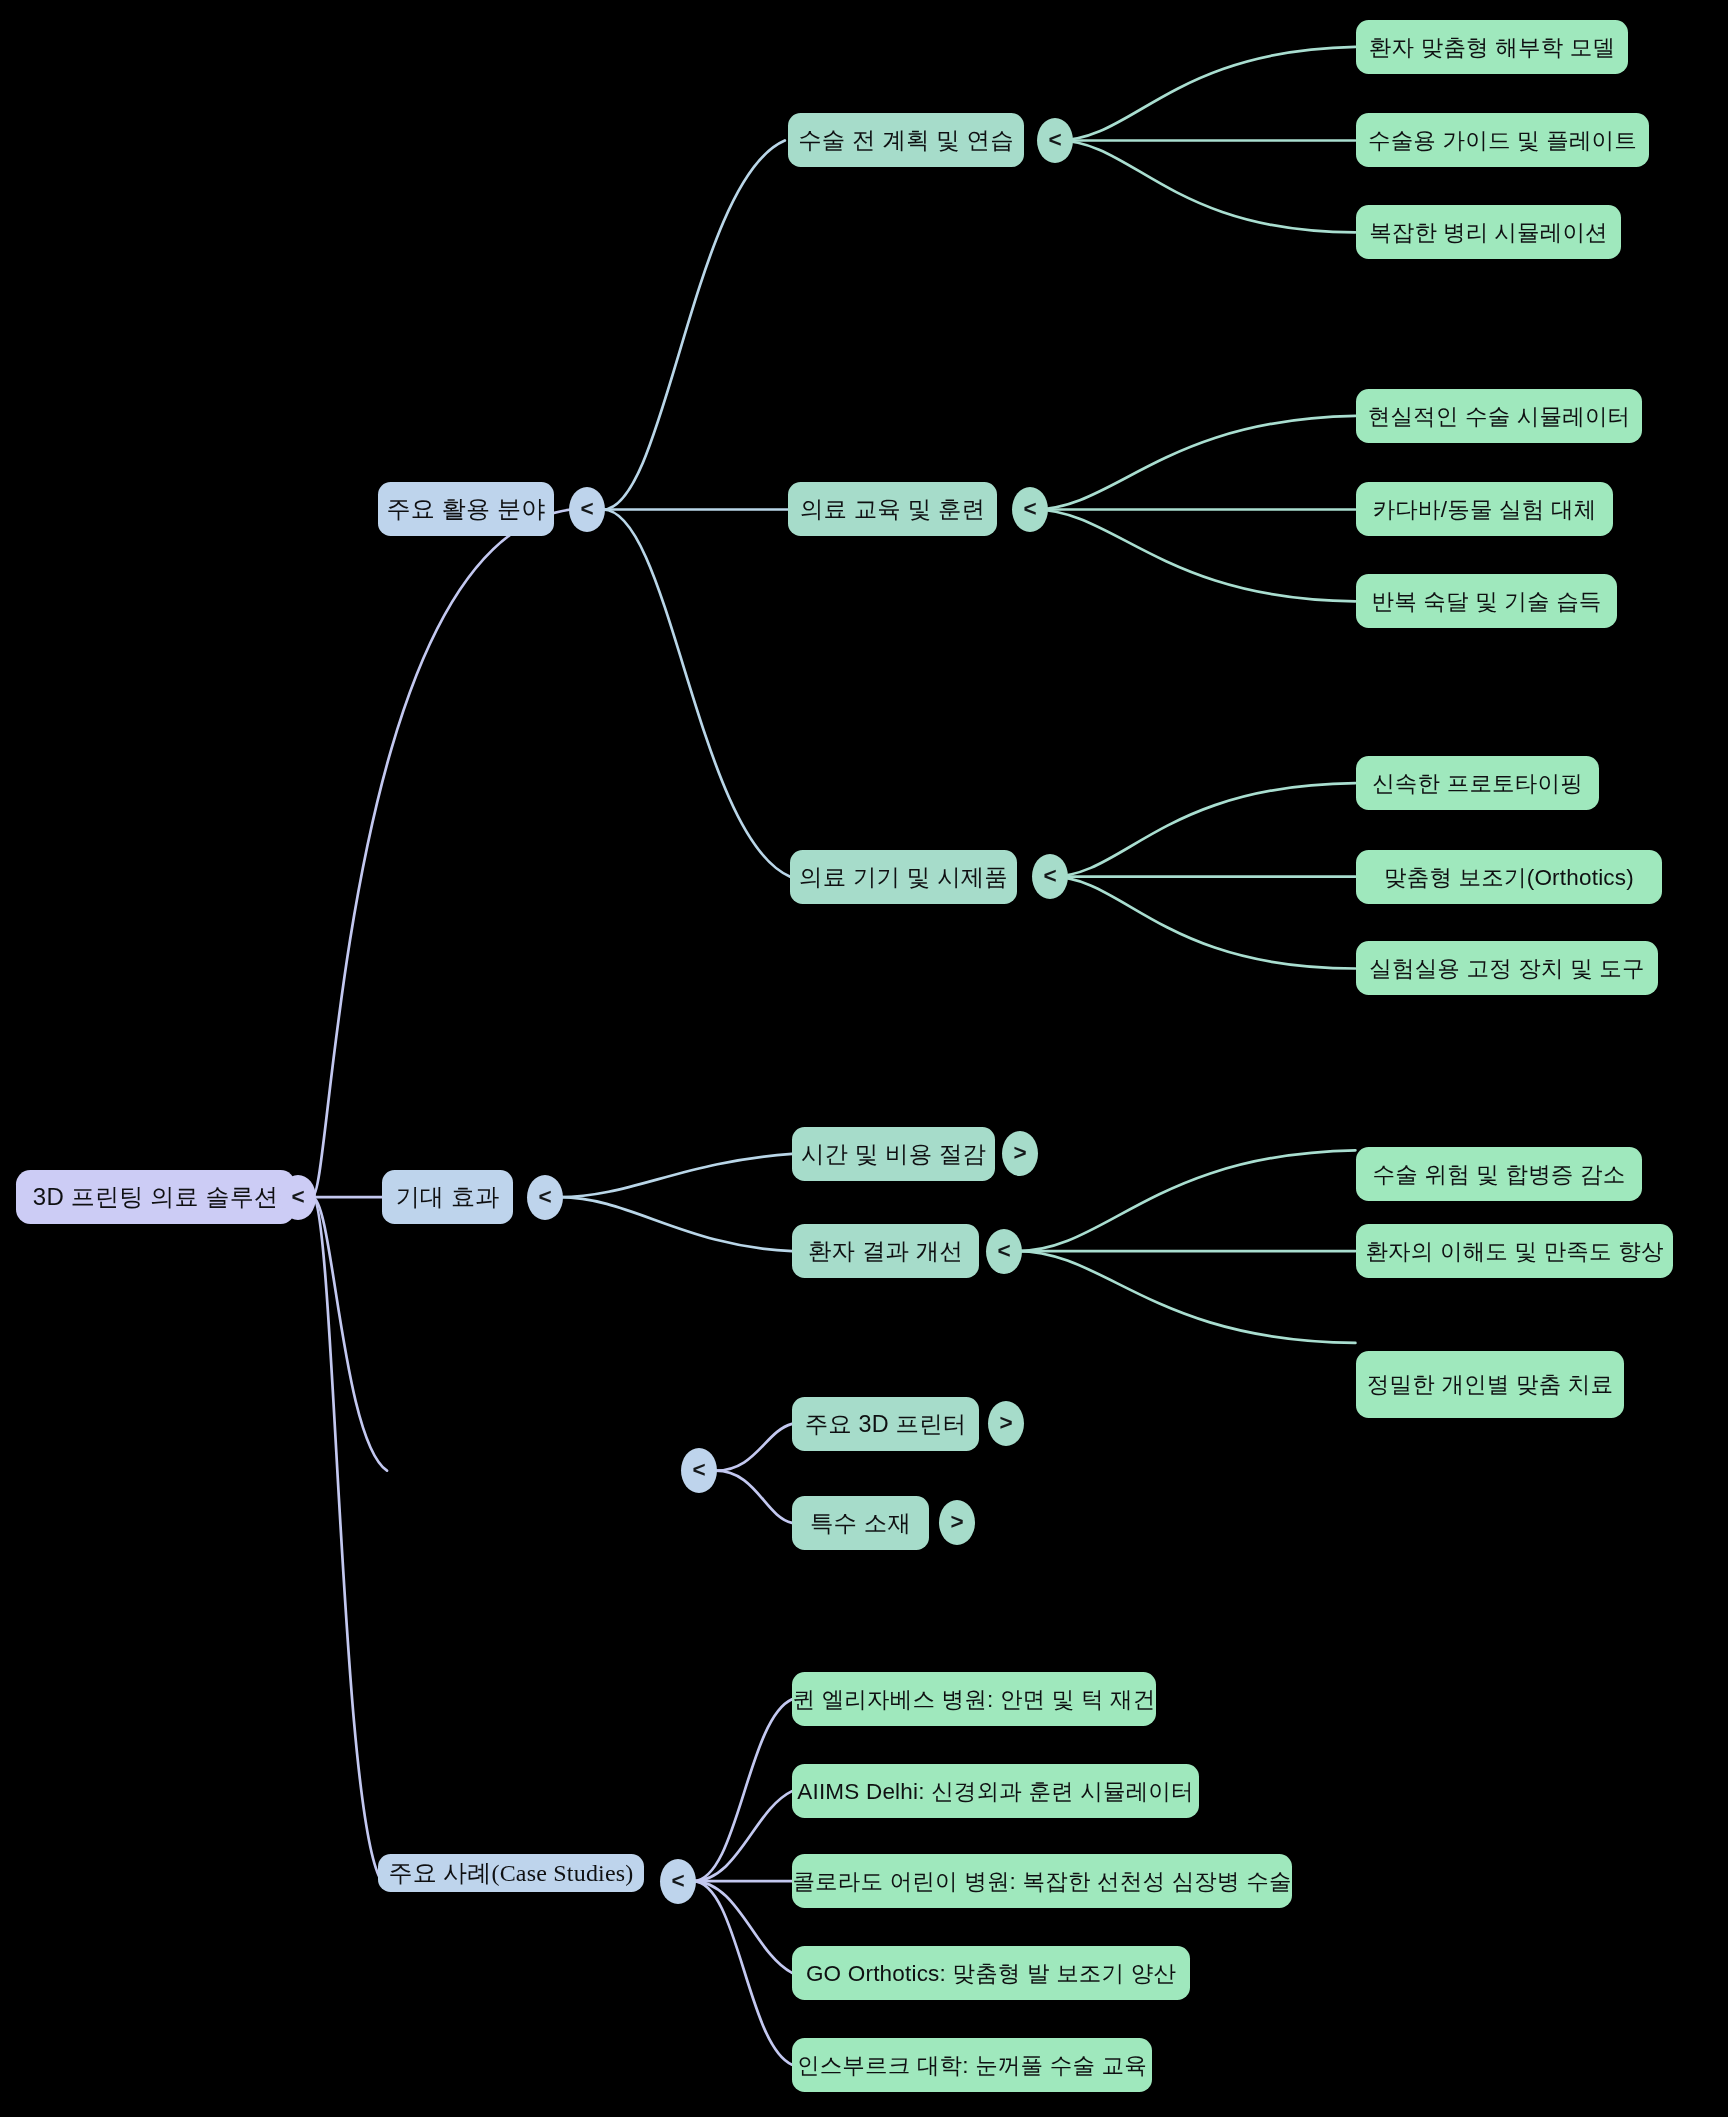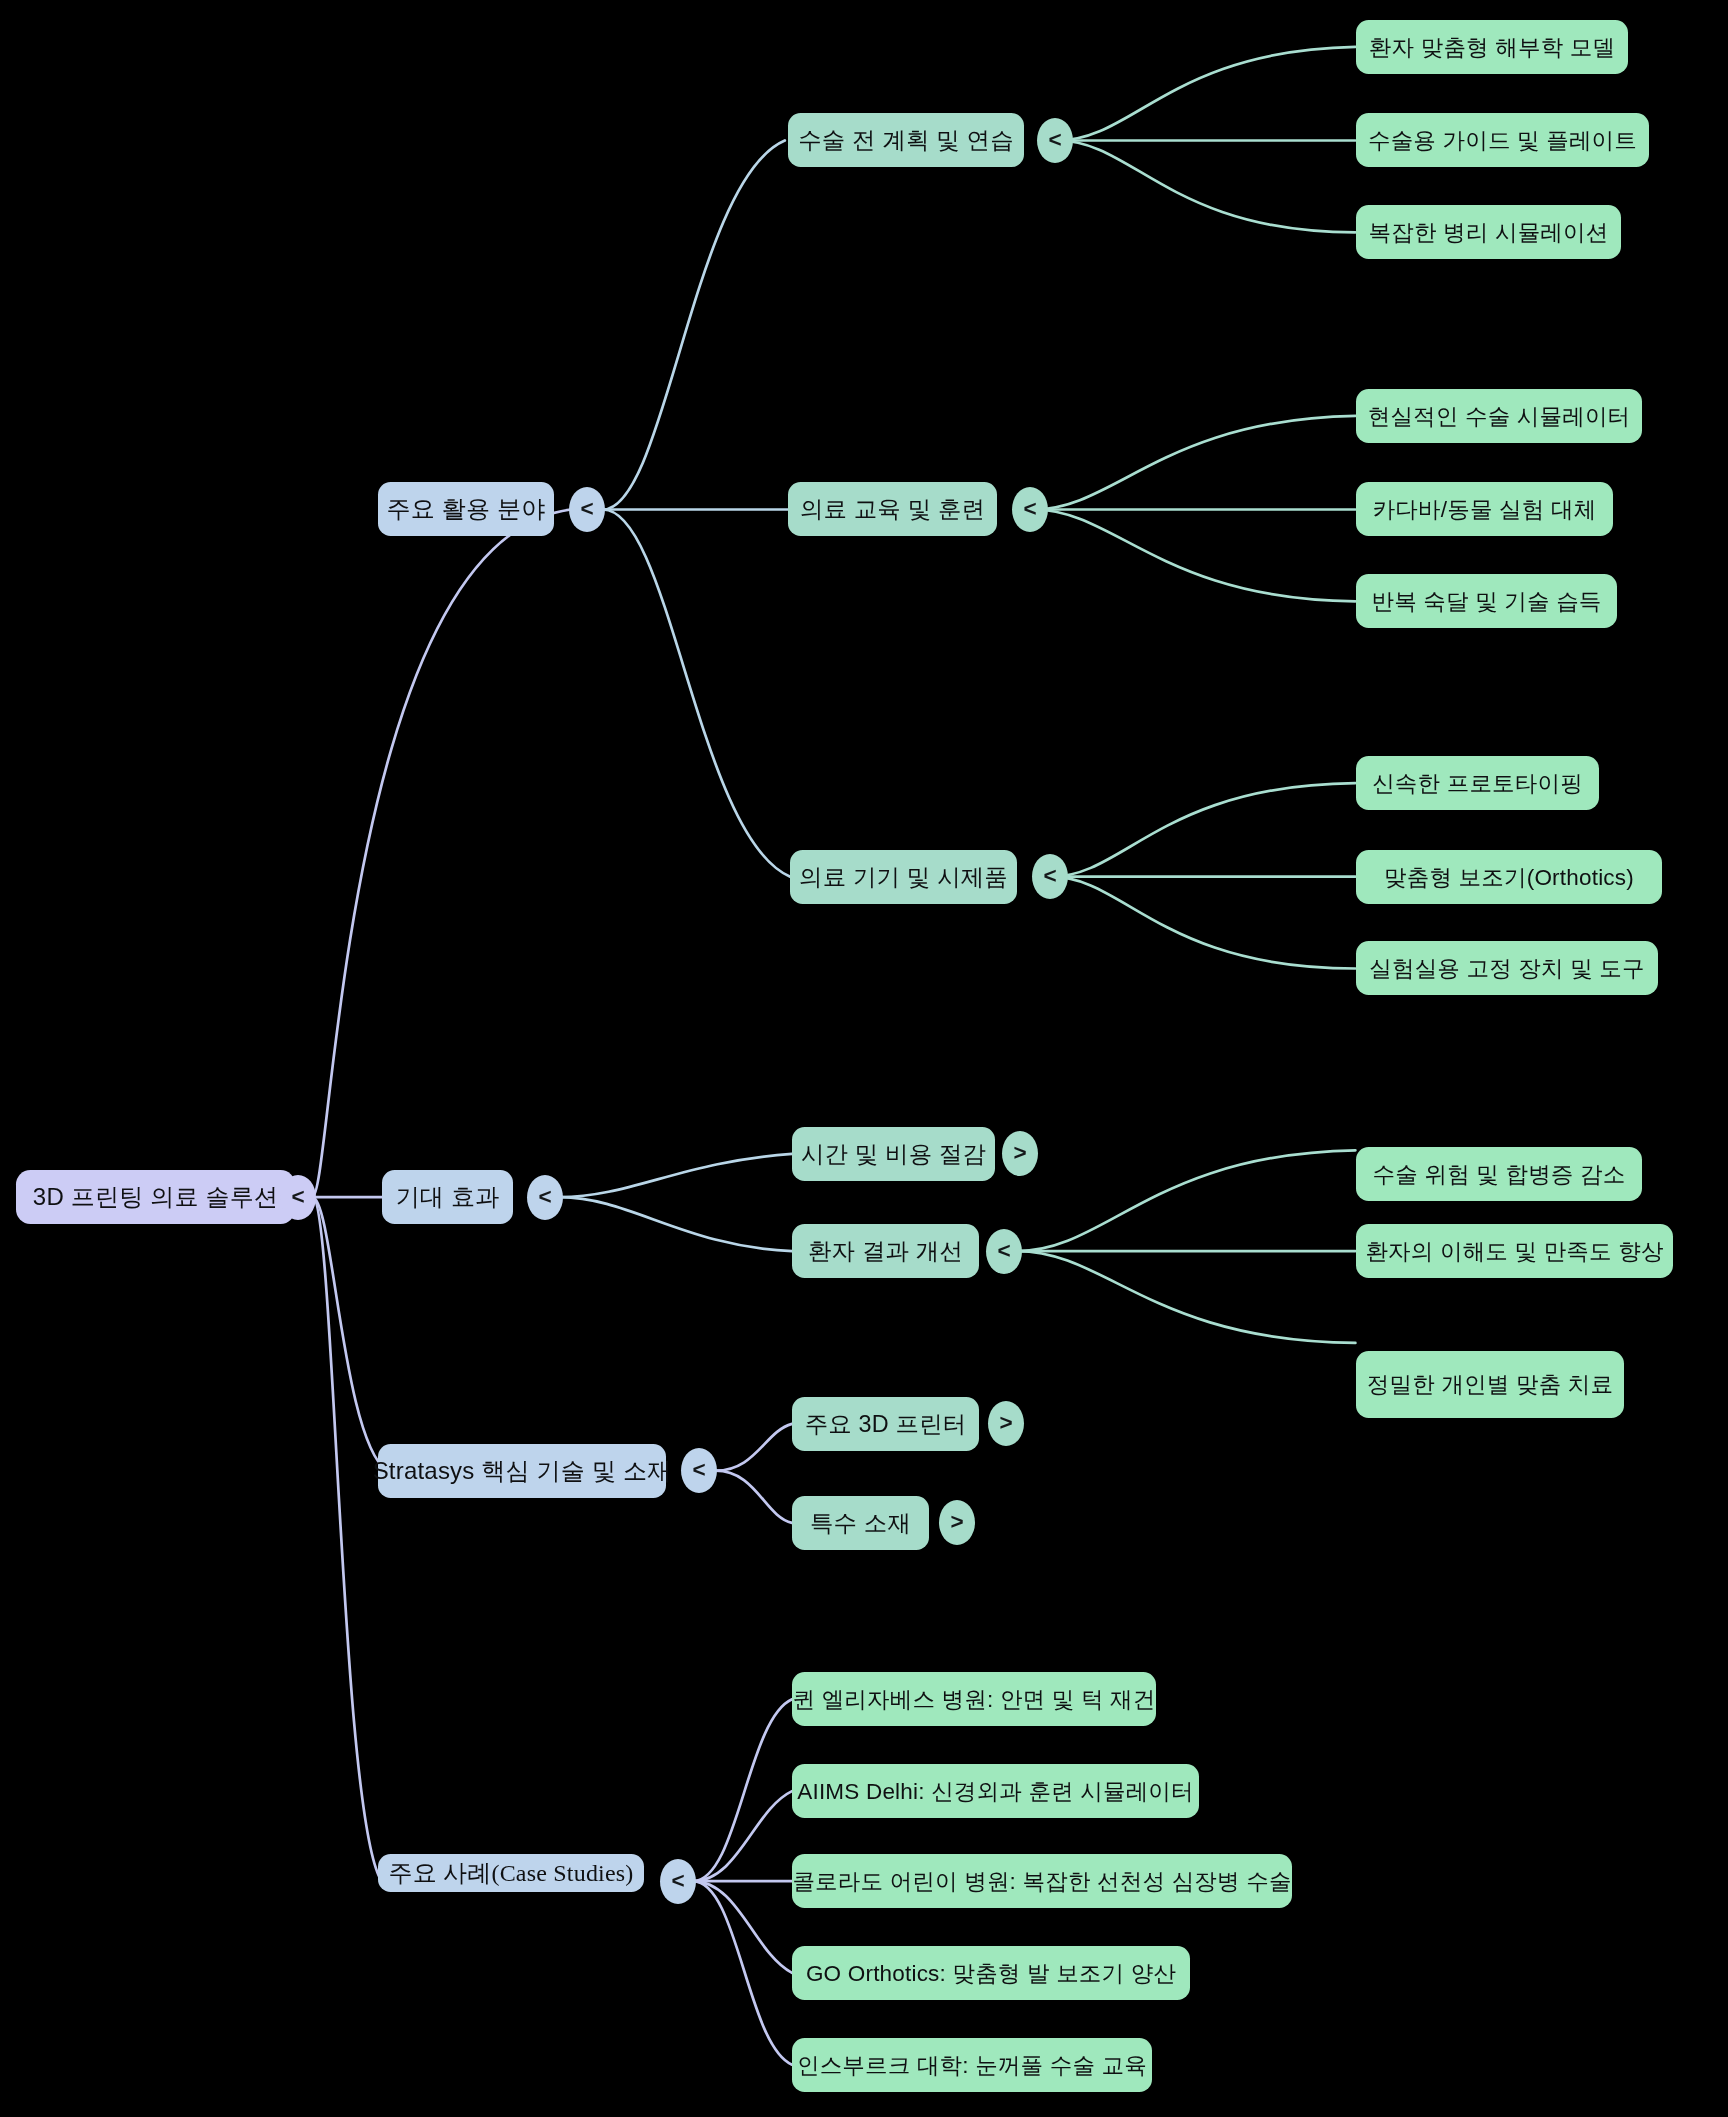--- a/index.html
+++ b/index.html
@@ -131,23 +131,20 @@
       <span>&lt;</span>
     </div>
 
   <div class="node lvl1" style="left:382px;top:1170px;width:131px;height:54px;">
     <span>기대 효과</span>
   </div>
   <div class="marker m-blue" style="left:527px;top:1175px;">
       <span>&lt;</span>
     </div>
 
-  <div class="node lvl1" style="left:378px;top:1444px;width:288px;height:54px;">
-    <span>Stratasys 핵심 기술 및 소재</span>
-  </div>
   <div class="marker m-blue" style="left:681px;top:1448px;">
       <span>&lt;</span>
     </div>
 
   <div class="node lvl1" style="left:378px;top:1854px;width:266px;height:38px;font-family:Liberation Serif, serif;">
     <span>주요 사례(Case Studies)</span>
   </div>
   <div class="marker m-blue" style="left:660px;top:1859px;">
       <span>&lt;</span>
     </div>
@@ -200,21 +197,21 @@
   <div class="marker m-teal" style="left:939px;top:1500px;">
       <span>&gt;</span>
     </div>
 
   <div class="node leaf" style="left:1356px;top:20px;width:272px;height:54px;">
     <span>환자 맞춤형 해부학 모델</span>
   </div>
   <div class="node leaf" style="left:1356px;top:113px;width:293px;height:54px;">
     <span>수술용 가이드 및 플레이트</span>
   </div>
-  <div class="node leaf" style="left:1356px;top:205px;width:265px;height:54px;">
+  <div class="node leaf" style="left:1356px;top:205px;width:265px;height:54px;font-family:Liberation Serif, serif;">
     <span>복잡한 병리 시뮬레이션</span>
   </div>
 
   <div class="node leaf" style="left:1356px;top:389px;width:286px;height:54px;">
     <span>현실적인 수술 시뮬레이터</span>
   </div>
   <div class="node leaf" style="left:1356px;top:482px;width:257px;height:54px;align-items:center;">
     <span>카다바/동물 실험 대체</span>
   </div>
   <div class="node leaf" style="left:1356px;top:574px;width:261px;height:54px;">

